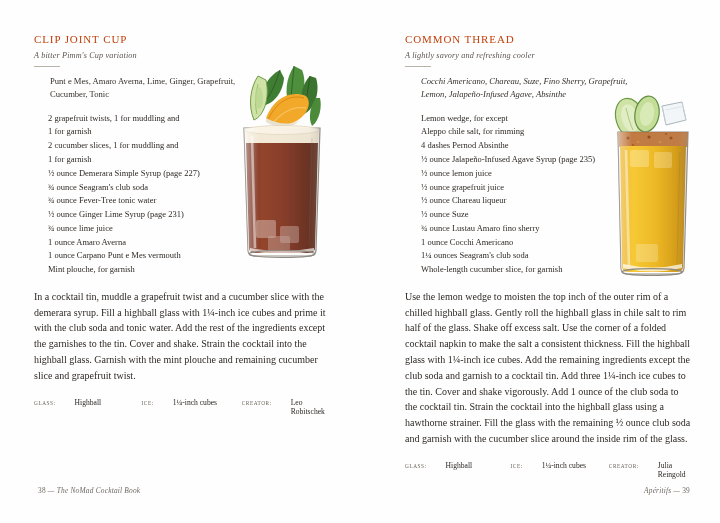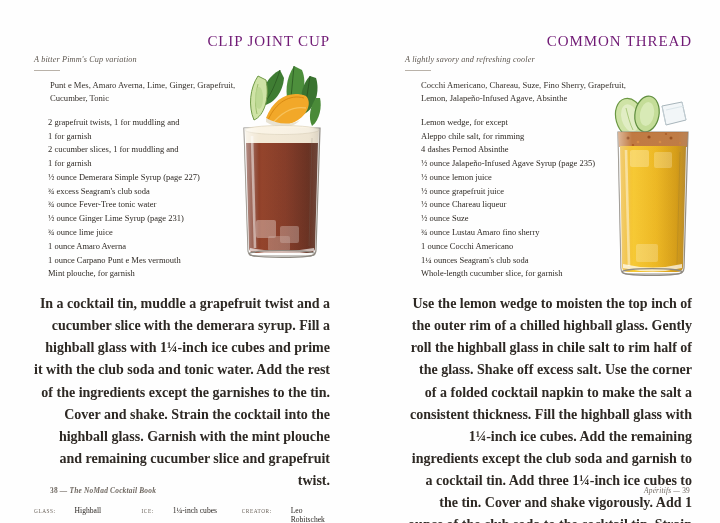--- a/index.html
+++ b/index.html
@@ -25,27 +25,26 @@
     position: relative;
     width: 360px;
     height: 523px;
     box-sizing: border-box;
   }
   .page-left  { padding: 34px 30px 0 34px; }
   .page-right { padding: 34px 28px 0 45px; }
 
   .recipe-title {
     font-family: "Liberation Serif", "DejaVu Serif", serif;
-    font-size: 15px;
+    font-size: 11px;
     letter-spacing: 0.9px;
     font-weight: 400;
-    color: #701a75;
+    color: #c2410c;
     margin: 0 0 5px 0;
     line-height: 1.05;
-    text-align: right;
   }
   .recipe-subtitle {
     font-style: italic;
     font-size: 8.2px;
     color: #5d564f;
     letter-spacing: 0.15px;
     margin: 0 0 6px 0;
     font-family: Liberation Serif, serif;
   }
   .rule {
@@ -54,43 +53,42 @@
     background: #b9b2a9;
     margin: 0 0 8px 0;
   }
   .ingredient-summary {
     font-size: 8.6px;
     line-height: 1.52;
     color: #35302b;
     margin: 0 0 11px 16px;
     max-width: 210px;
   }
-  .page-right .ingredient-summary { max-width: 215px; }
+  .page-right .ingredient-summary { max-width: 215px; font-style: italic; }
 
   .ingredient-list {
     list-style: none;
     margin: 0 0 12px 0;
     padding: 0 0 0 14px;
     max-width: 216px;
   }
   .ingredient-list li {
     font-size: 8.5px;
     line-height: 1.62;
     color: #2e2924;
     white-space: nowrap;
   }
   .page-right .ingredient-list { max-width: 230px; padding-left: 16px; }
 
   .instructions {
-    font-size: 14px;
+    font-size: 10px;
     line-height: 1.58;
     color: #2e2924;
     margin: 0 0 14px 0;
-    text-align: right;
-    font-weight: bold;
+    text-align: left;
   }
   .page-left .instructions { max-width: 296px; }
   .page-right .instructions { max-width: 288px; }
 
   .meta-row {
     display: flex;
     align-items: baseline;
     font-size: 7.4px;
     color: #3a342f;
   }
@@ -107,21 +105,21 @@
   .meta-ice    { width: 110px; }
 
   .footer {
     position: absolute;
     bottom: 28px;
     font-size: 7.4px;
     color: #6f6861;
     font-style: italic;
     letter-spacing: 0.2px;
   }
-  .footer-left  { left: 50px; font-weight: bold; }
+  .footer-left  { left: 38px; }
   .footer-right { right: 30px; }
   .footer .num { font-style: normal; }
 
   
   .illus {
     position: absolute;
     pointer-events: none;
   }
   .illus-left  { left: 228px; top: 62px;  width: 108px; height: 200px; }
   .illus-right { left: 600px; top: 92px;  width: 104px; height: 190px; }
@@ -137,21 +135,21 @@
     <p class="recipe-subtitle">A bitter Pimm's Cup variation</p>
     <div class="rule"></div>
     <p class="ingredient-summary">Punt e Mes, Amaro Averna, Lime, Ginger, Grapefruit, Cucumber, Tonic</p>
 
     <ul class="ingredient-list">
       <li>2 grapefruit twists, 1 for muddling and</li>
       <li>1 for garnish</li>
       <li>2 cucumber slices, 1 for muddling and</li>
       <li>1 for garnish</li>
       <li>½ ounce Demerara Simple Syrup (page 227)</li>
-      <li>¾ excess Seagram's club soda</li>
+      <li>¾ ounce Seagram's club soda</li>
       <li>¾ ounce Fever-Tree tonic water</li>
       <li>½ ounce Ginger Lime Syrup (page 231)</li>
       <li>¾ ounce lime juice</li>
       <li>1 ounce Amaro Averna</li>
       <li>1 ounce Carpano Punt e Mes vermouth</li>
       <li>Mint plouche, for garnish</li>
     </ul>
 
     <p class="instructions">In a cocktail tin, muddle a grapefruit twist and a cucumber slice with the demerara syrup. Fill a highball glass with 1¼-inch ice cubes and prime it with the club soda and tonic water. Add the rest of the ingredients except the garnishes to the tin. Cover and shake. Strain the cocktail into the highball glass. Garnish with the mint plouche and remaining cucumber slice and grapefruit twist.</p>
 

